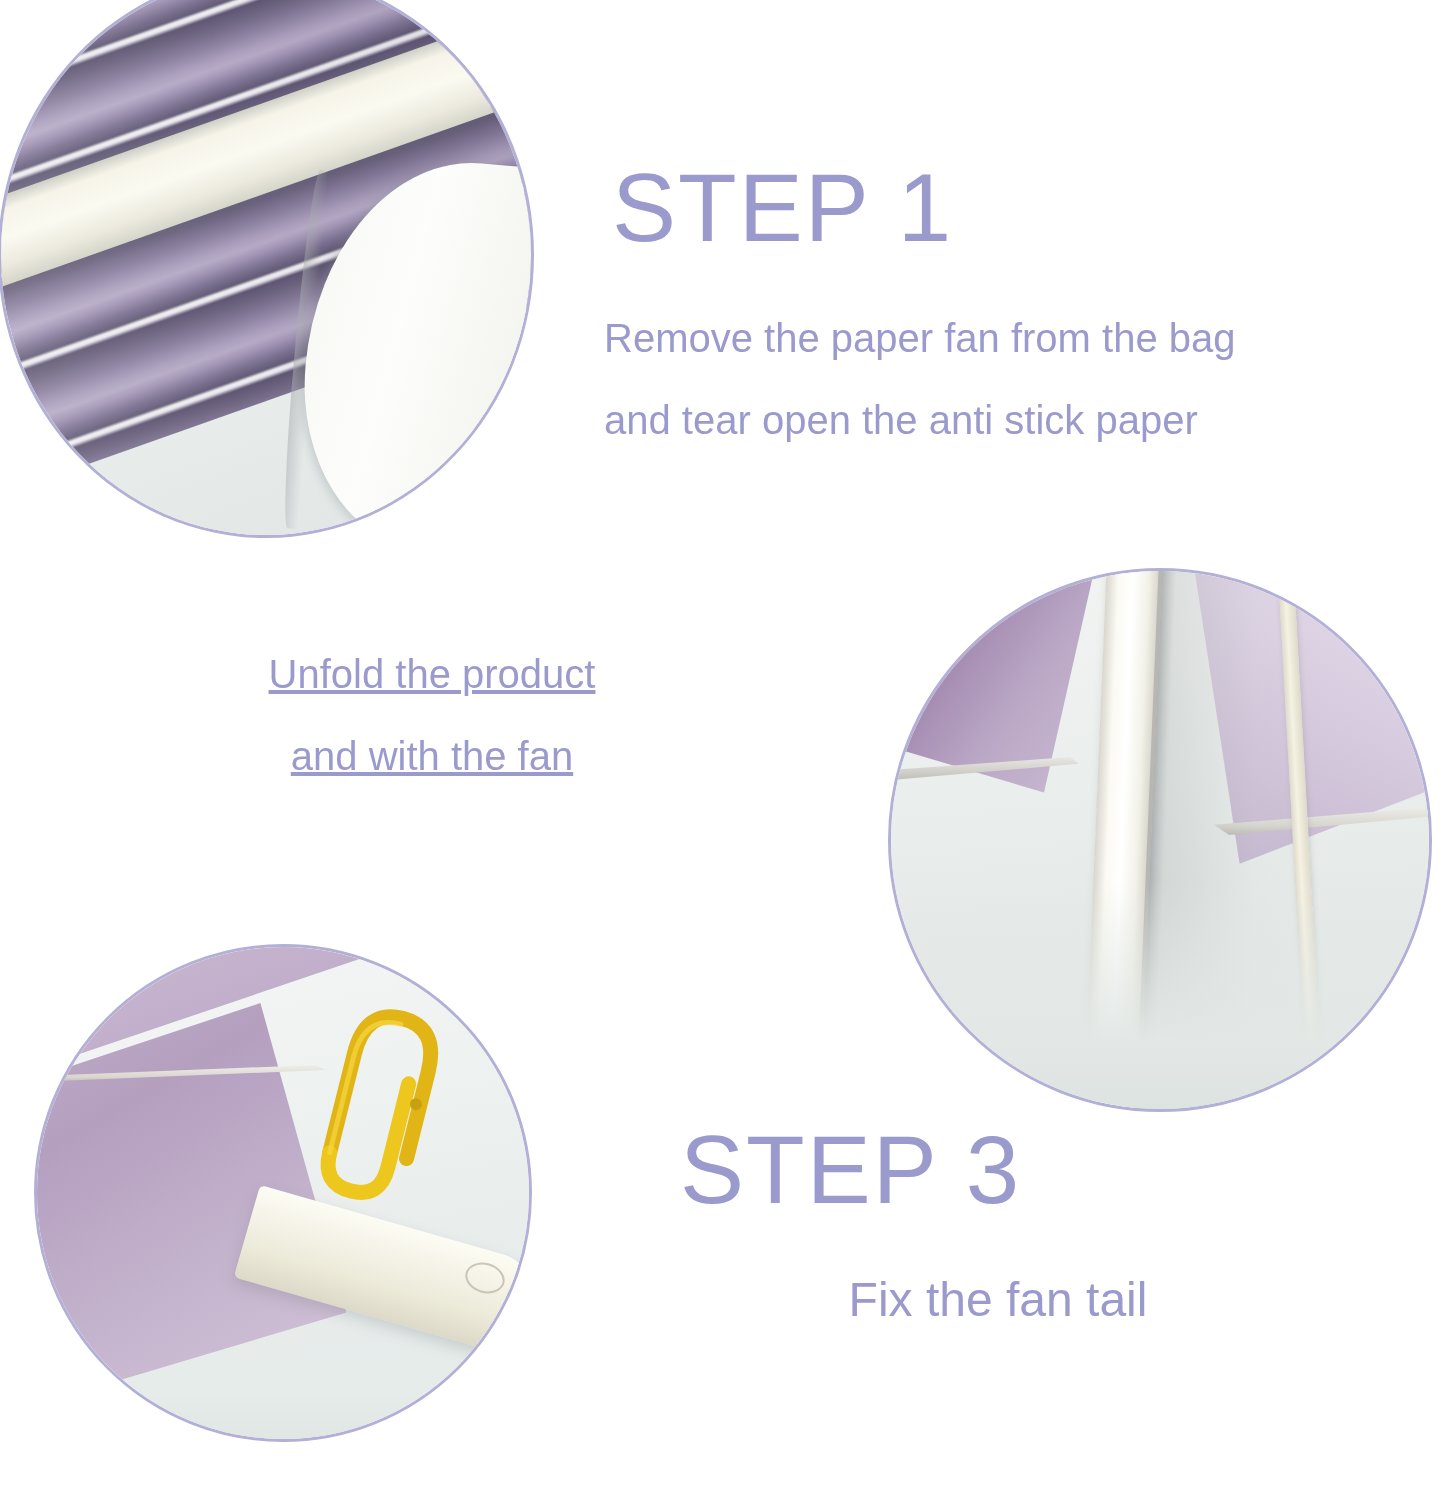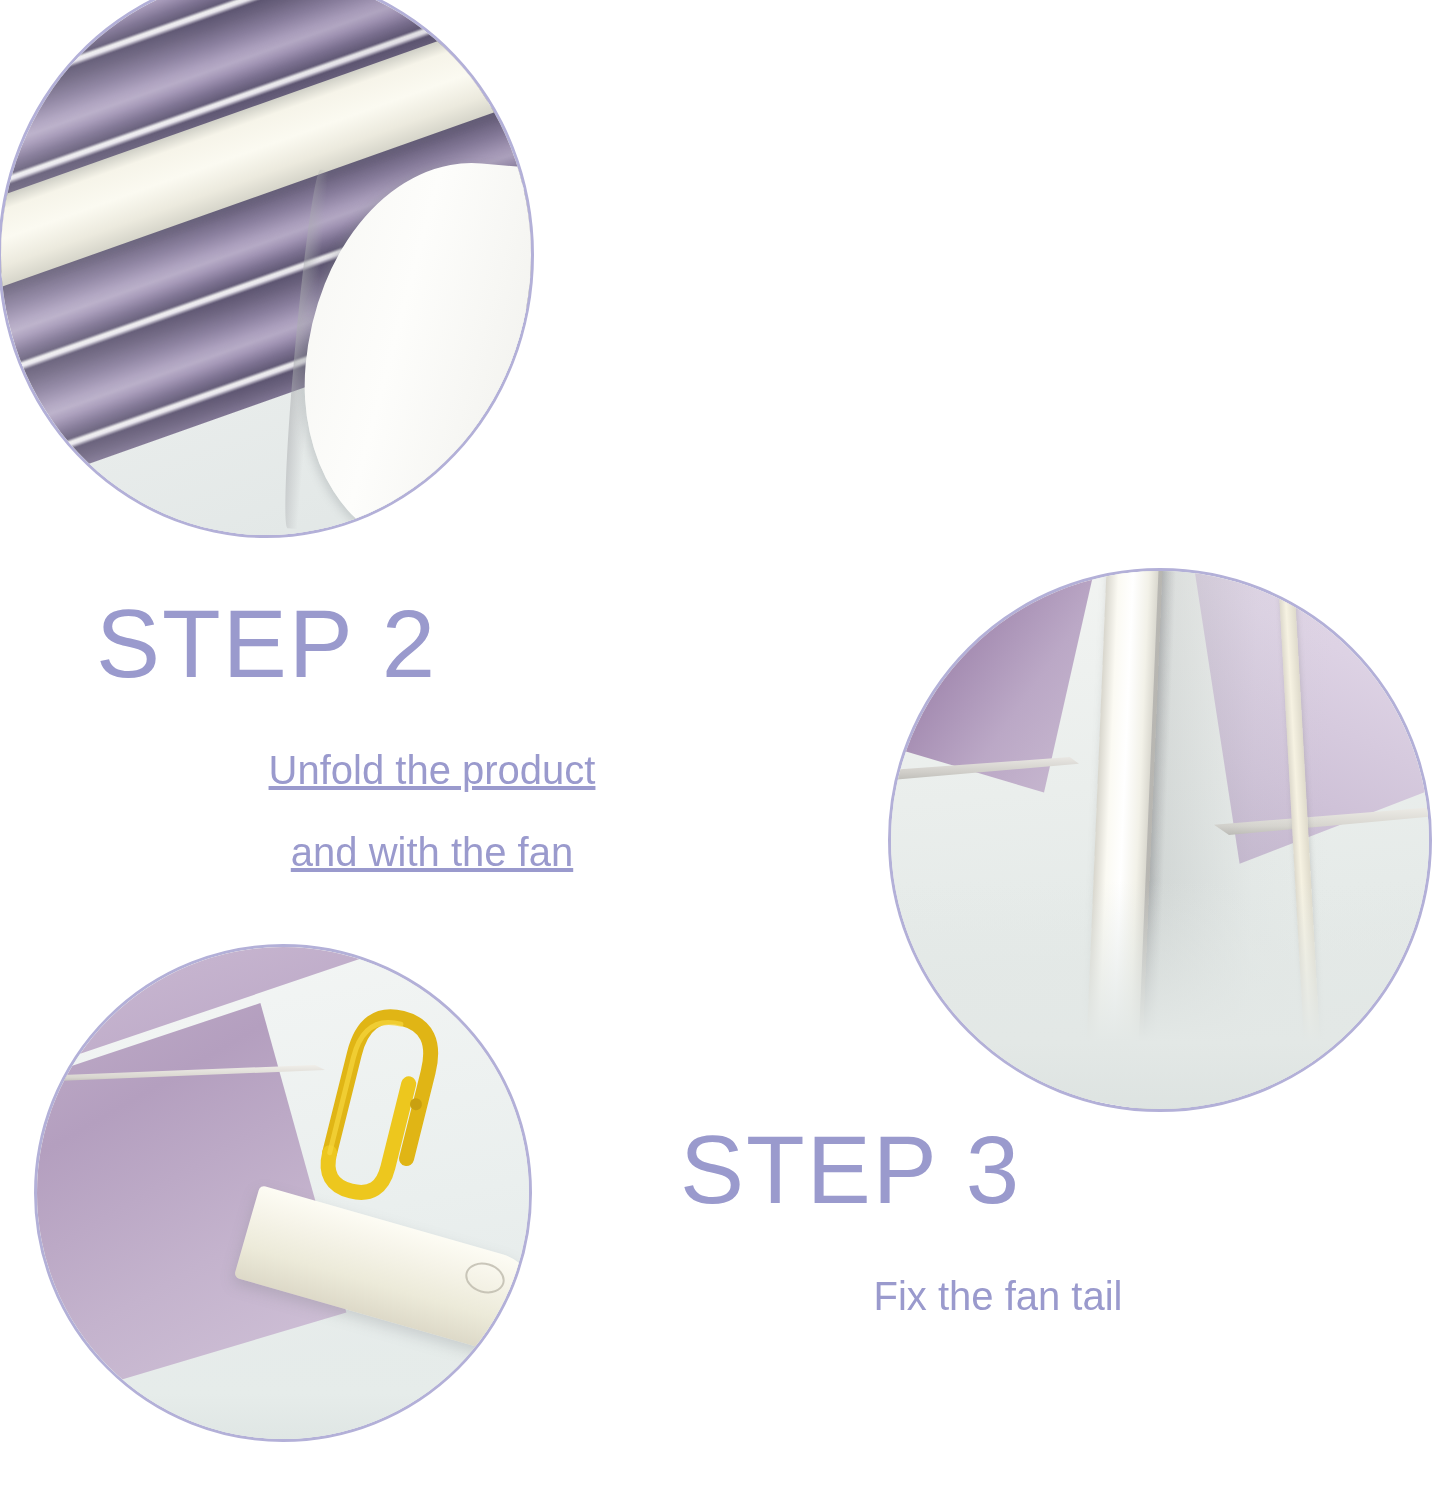--- a/index.html
+++ b/index.html
@@ -201,43 +201,47 @@
   
   #step-two{left:96px;top:596px;width:672px;text-align:left;}
   #step-two .step-title{font-size:96px;}
   #step-two .step-line{font-size:40px;line-height:1.0;text-align:center;text-decoration:underline;}
   #step-two .l1{margin-top:58px;}
   #step-two .l2{margin-top:42px;}
 
   
   #step-three{left:660px;top:1122px;width:676px;text-align:left;}
   #step-three .step-title{font-size:96px;margin-left:20px;}
-  #step-three .step-line{font-size:40px;line-height:1.0;text-align:center;}
+  #step-three .step-line{font-size:48px;line-height:1.0;text-align:center;}
   #step-three .l1{margin-top:58px;}
   #step-three .l2{margin-top:42px;}
 </style>
 </head>
 <body>
 
 <div class="stage">
 
   <div class="photo-circle" id="circle-one">
     <div class="photo-inner">
       <div class="c1-bg"></div>
       <div class="c1-lowsheen"></div>
       <div class="c1-pleats"></div>
       <div class="c1-cream"></div>
       <div class="c1-liner-edge"></div>
       <div class="c1-liner"></div>
     </div>
   </div>
 
+  <div class="step-block" id="step-one">
+    <div class="step-title">STEP 1</div>
+    <div class="step-line l1">Remove the paper fan from the bag</div>
+    <div class="step-line l2">and tear open the anti stick paper</div>
+  </div>
 
   <div class="step-block" id="step-two">
-    <div class="step-title">STEP 2</div>
     <div class="step-line l1">Unfold the product</div>
     <div class="step-line l2">and with the fan</div>
   </div>
 
   <div class="photo-circle" id="circle-two">
     <div class="photo-inner">
       <div class="c2-bg"></div>
       <div class="c2-left-panel"></div>
       <div class="c2-left-fold"></div>
       <div class="c2-right-panel"></div>

